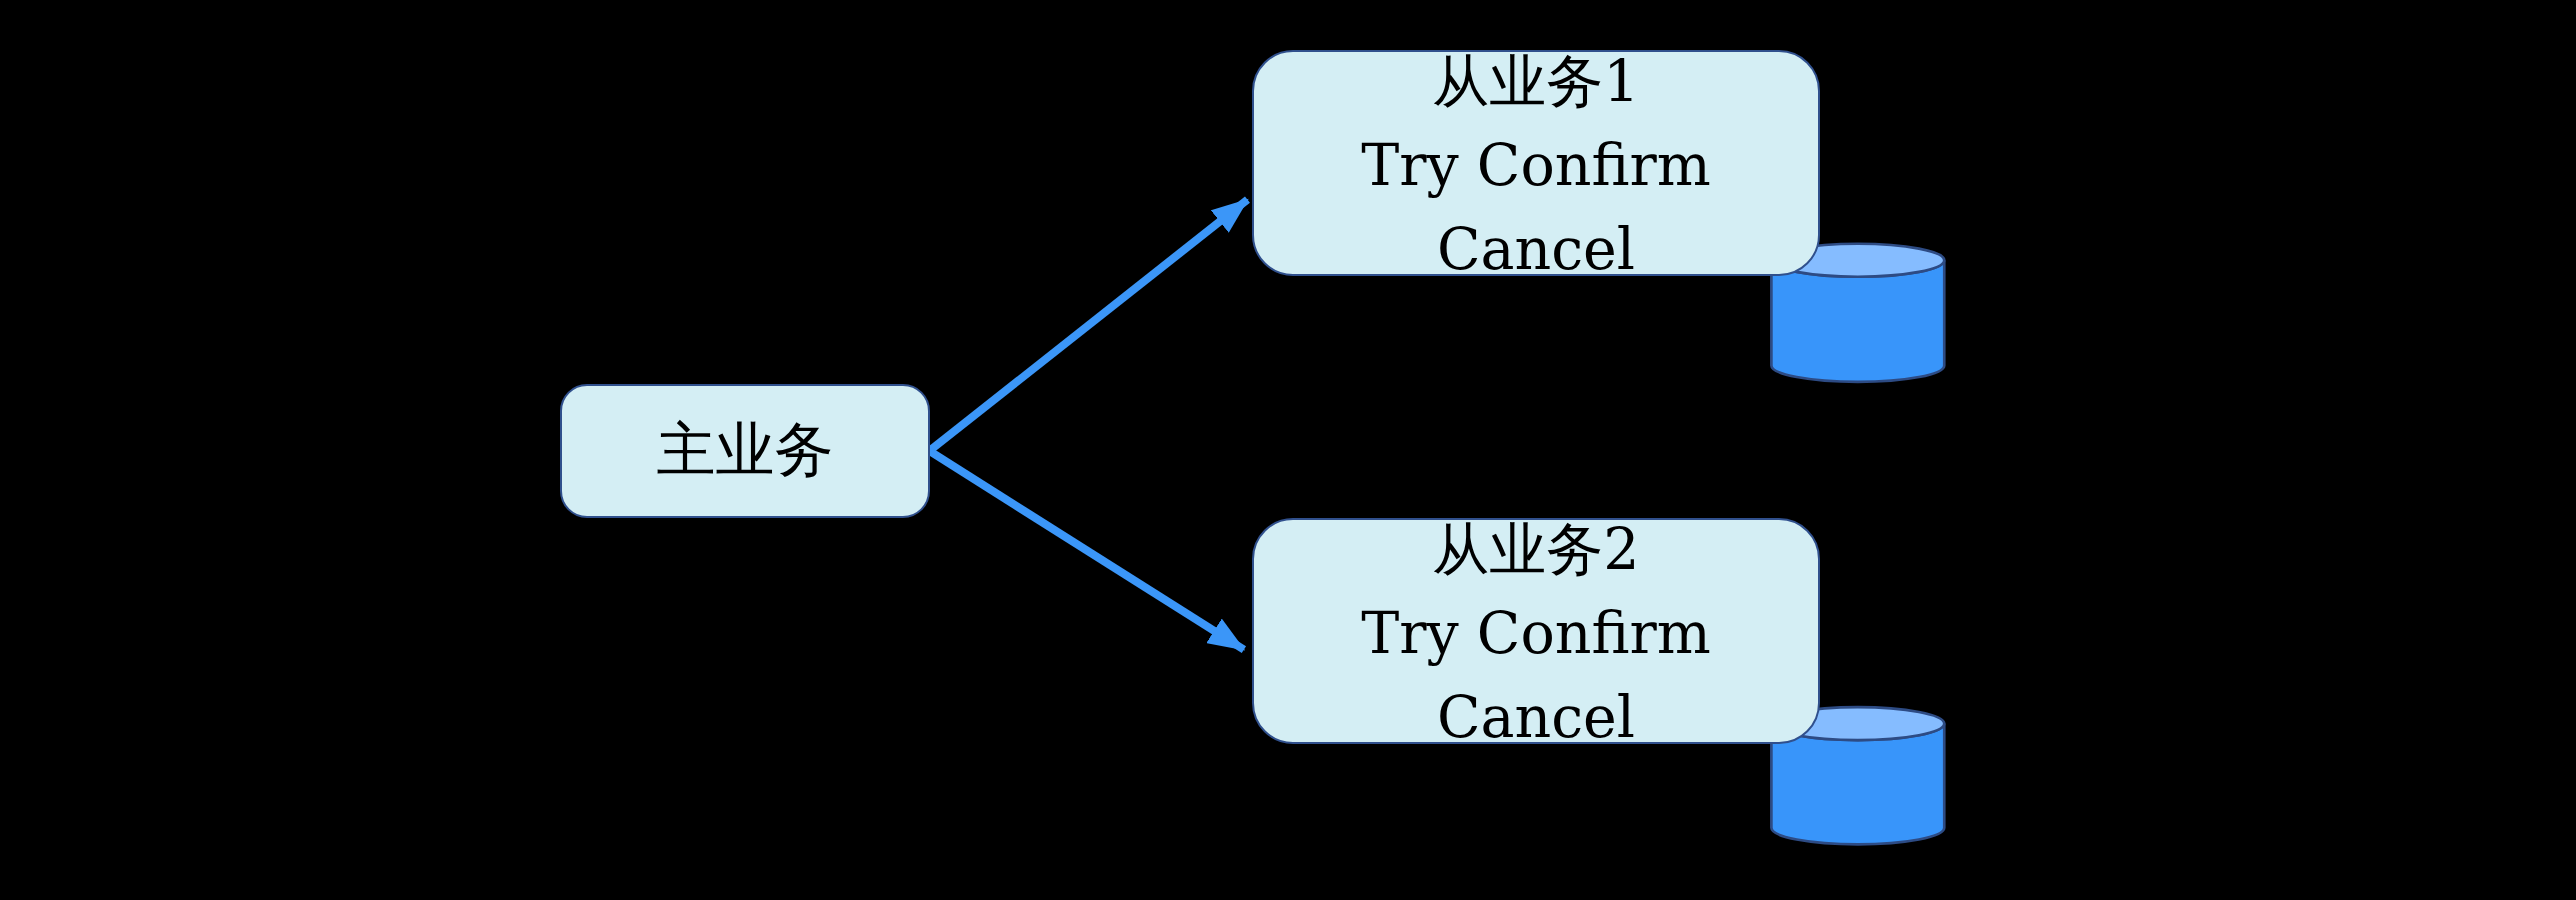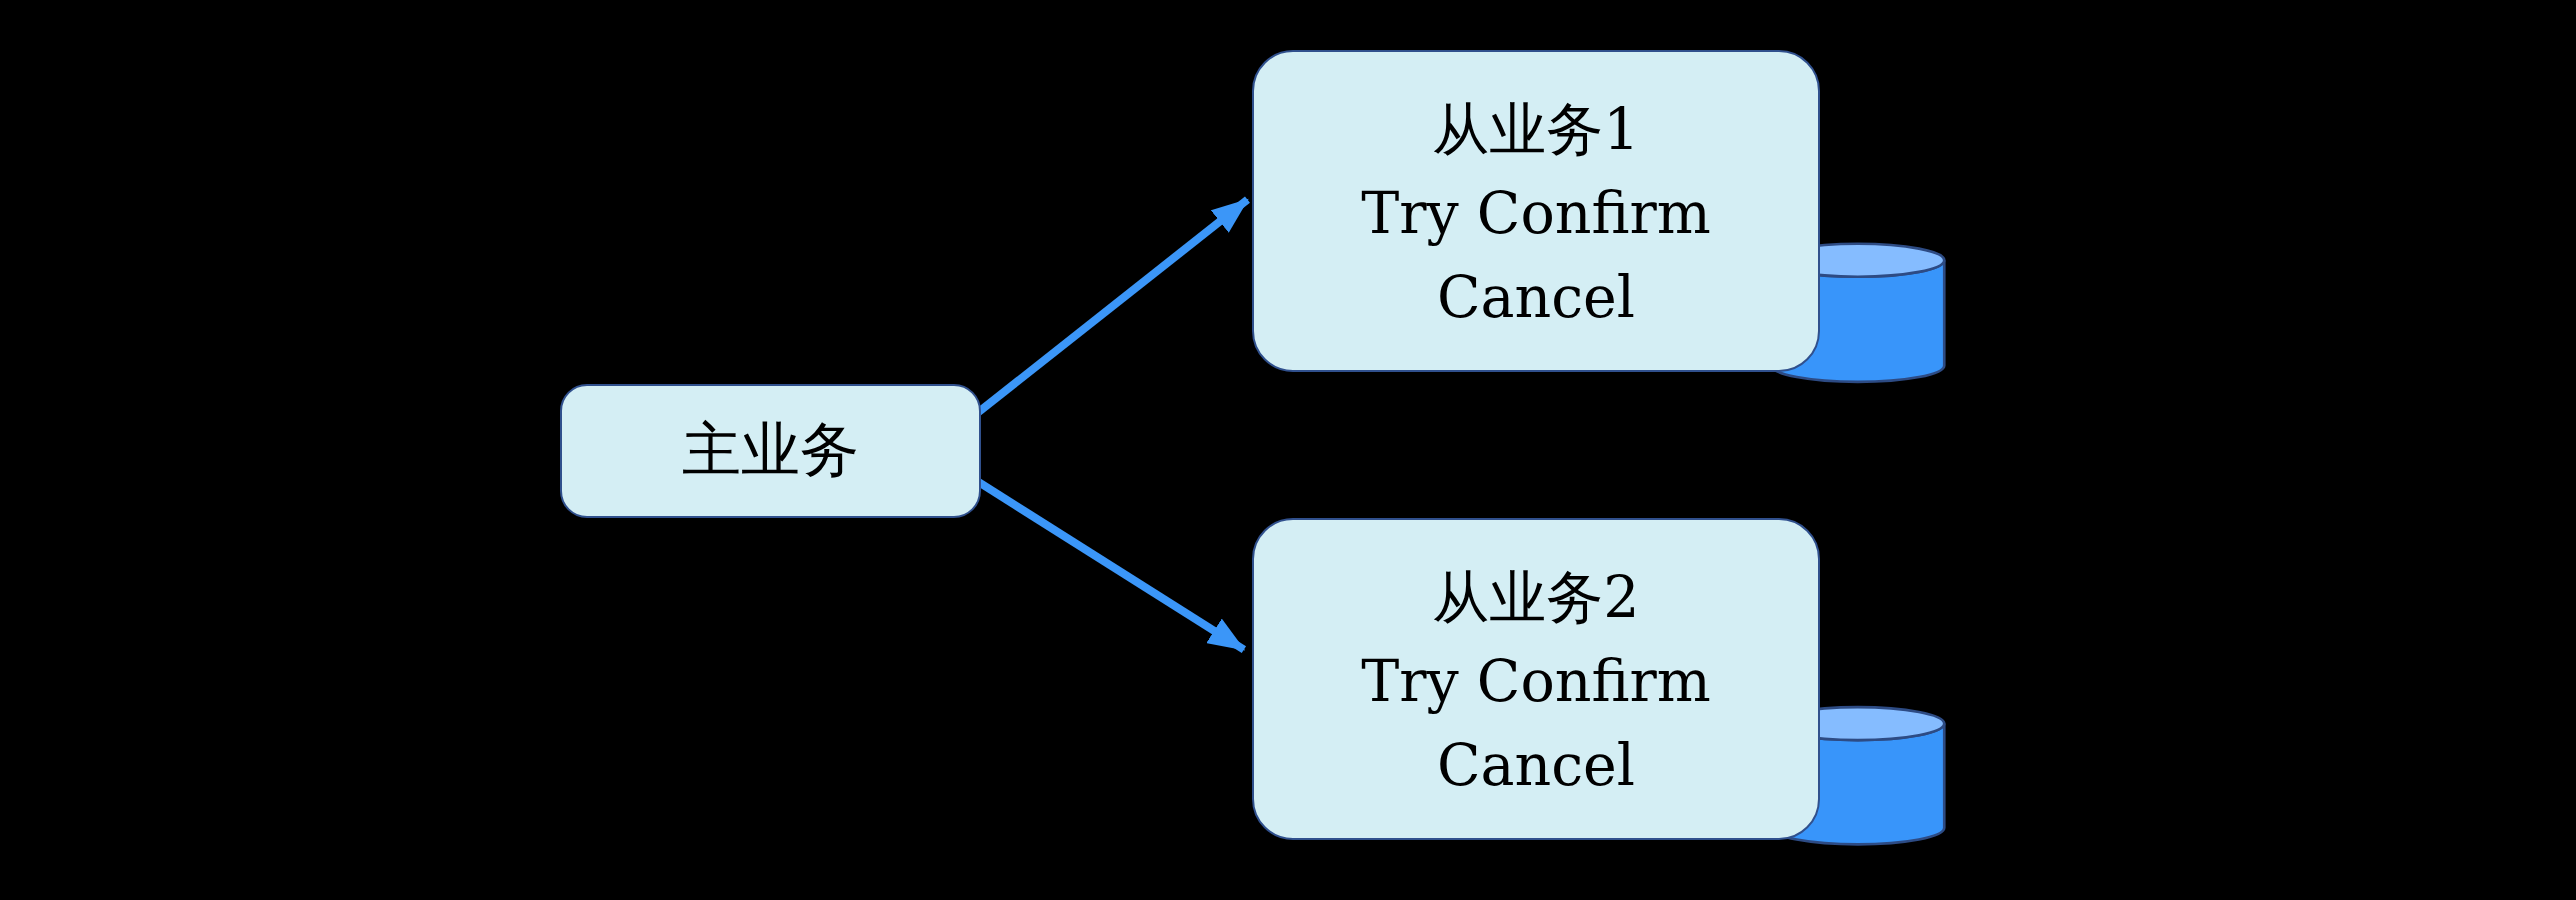--- a/index.html
+++ b/index.html
@@ -34,27 +34,27 @@
     border: 2.7px solid var(--node-border);
     color: var(--text);
     display: flex;
     flex-direction: column;
     align-items: center;
     justify-content: center;
     text-align: center;
   }
   .node-main {
     left: 560px; top: 384px;
-    width: 421px; height: 134px;
+    width: 370px; height: 134px;
     border-radius: 27px;
     font-size: 59px;
   }
   .node-branch {
     left: 1252px;
-    width: 568px; height: 322px;
+    width: 568px; height: 226px;
     border-radius: 41px;
     font-size: 57px;
     line-height: 84px;
     padding-top: 3.6px;
   }
   .node-branch1 { top: 50px; }
   .node-branch2 { top: 518px; text-align: center; }
   .node .line { display: block; }
   .db-body { fill: var(--db-body); stroke: var(--db-outline); stroke-width: 3; }
   .db-top  { fill: var(--db-top);  stroke: var(--db-outline); stroke-width: 3; }

